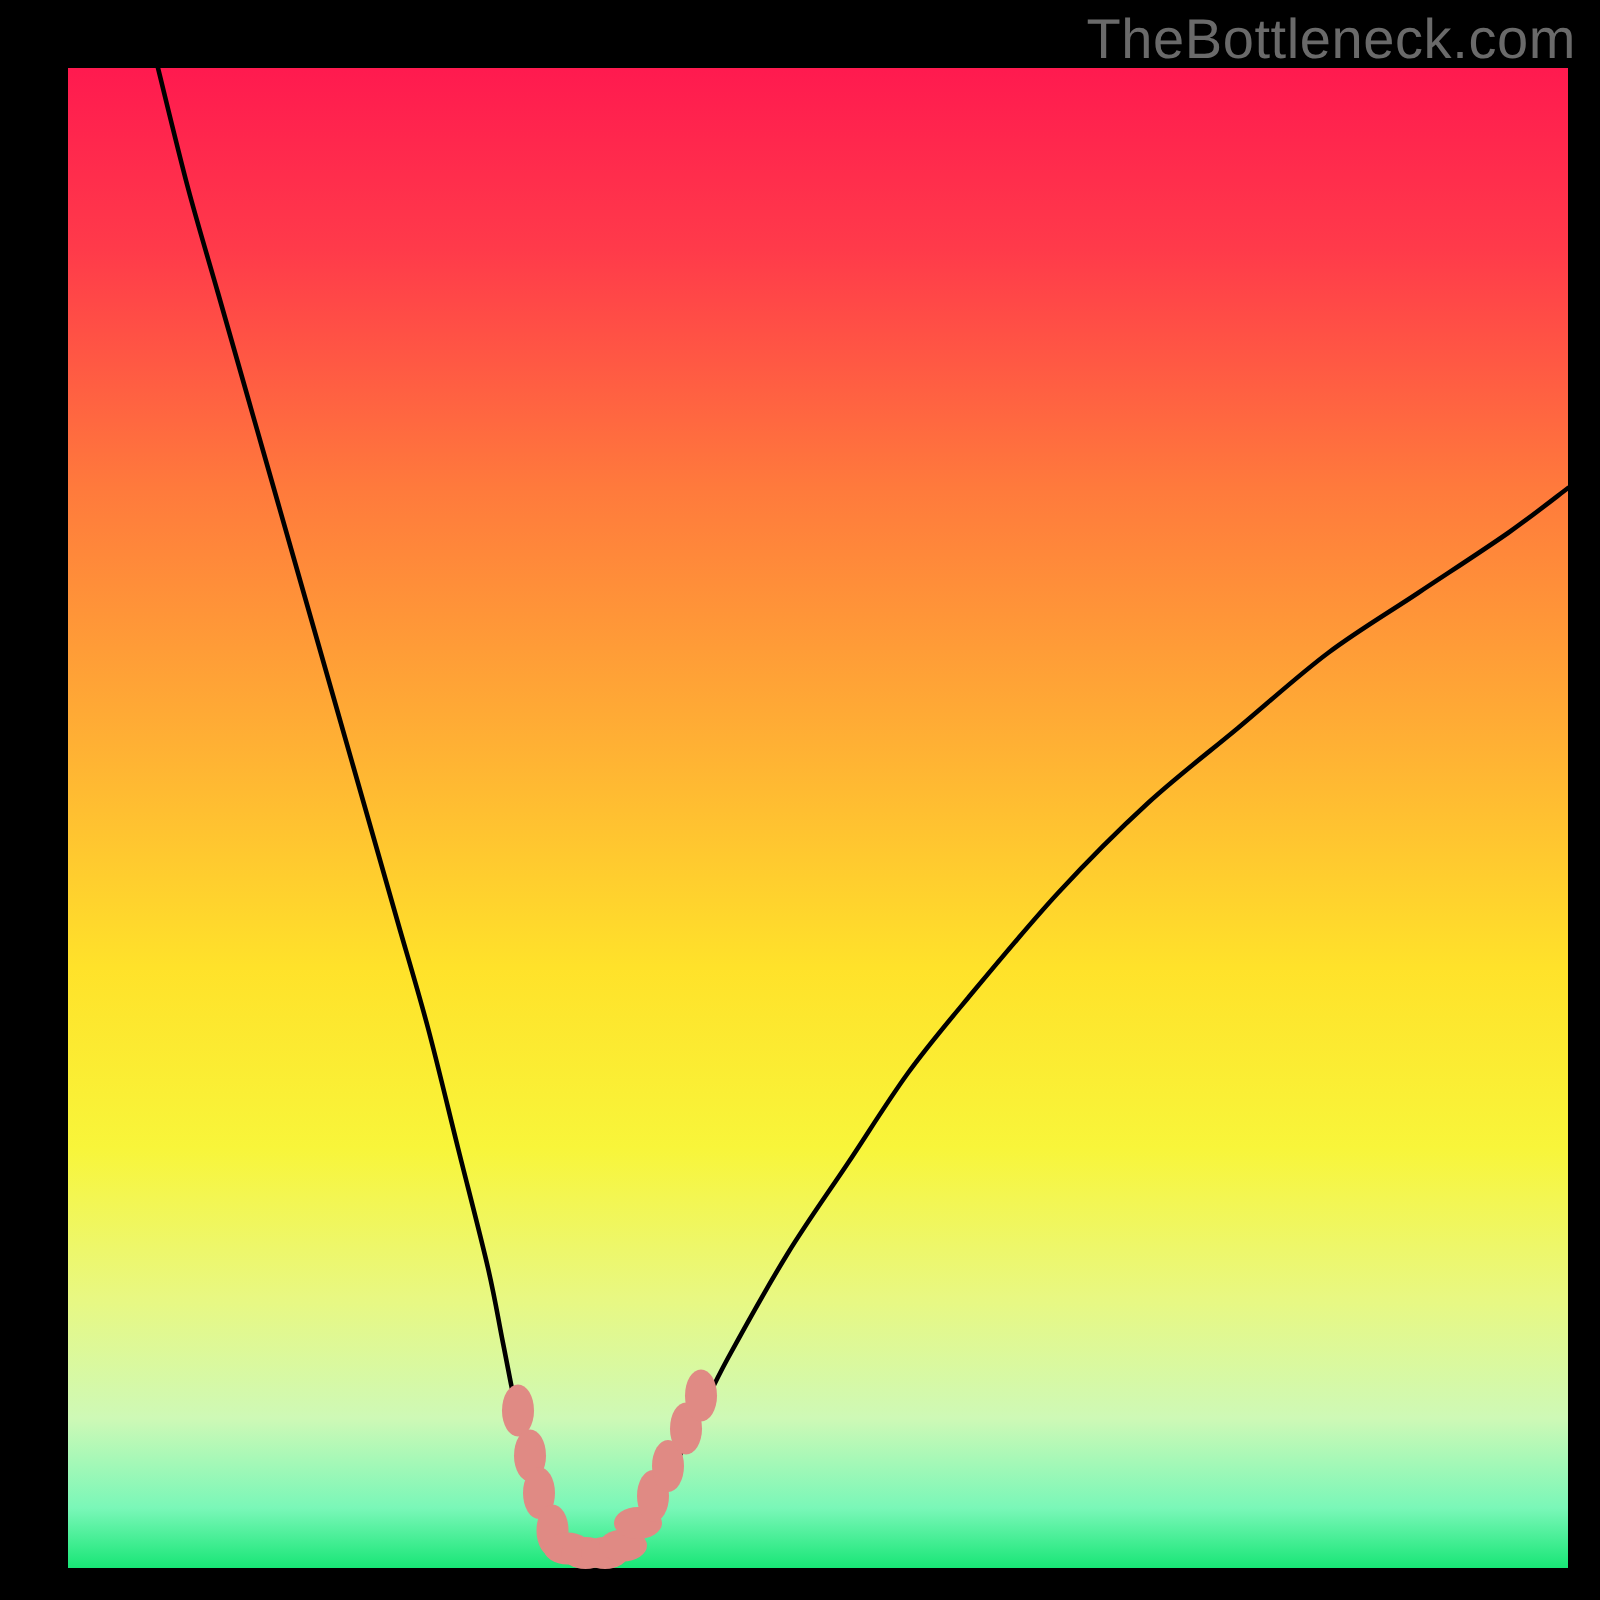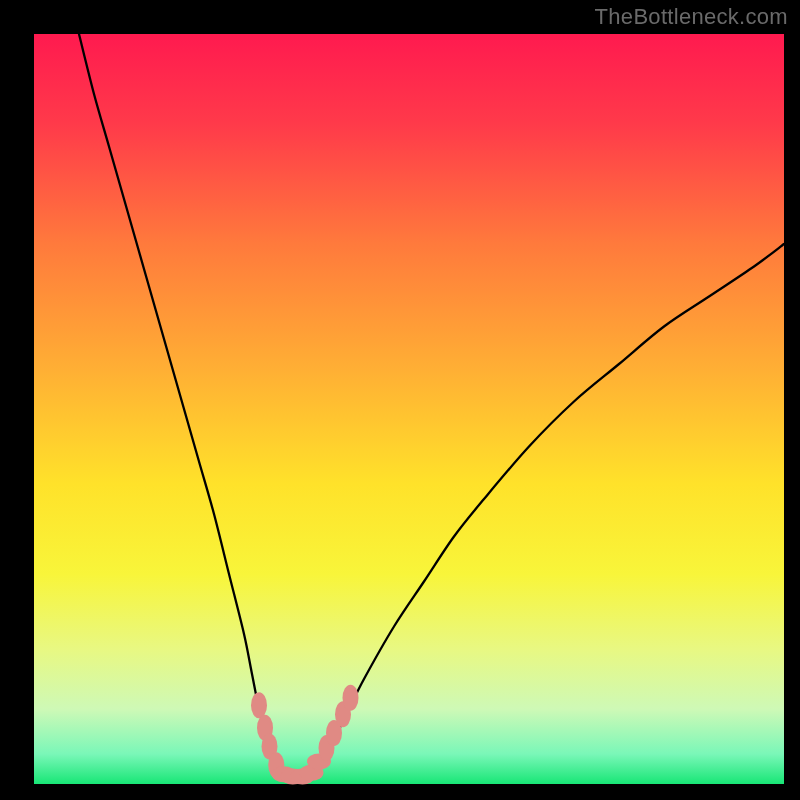--- a/index.html
+++ b/index.html
@@ -15,21 +15,21 @@
     position: relative;
     width: 800px;
     height: 800px;
     background: #000;
   }
   .watermark {
     position: absolute;
     top: 4px;
     right: 12px;
     color: #6a6a6a;
-    font-size: 22px;
+    font-size: 28px;
     font-weight: 500;
     letter-spacing: 0.3px;
     z-index: 10;
   }
   svg {
     position: absolute;
     top: 0;
     left: 0;
   }
 </style>

